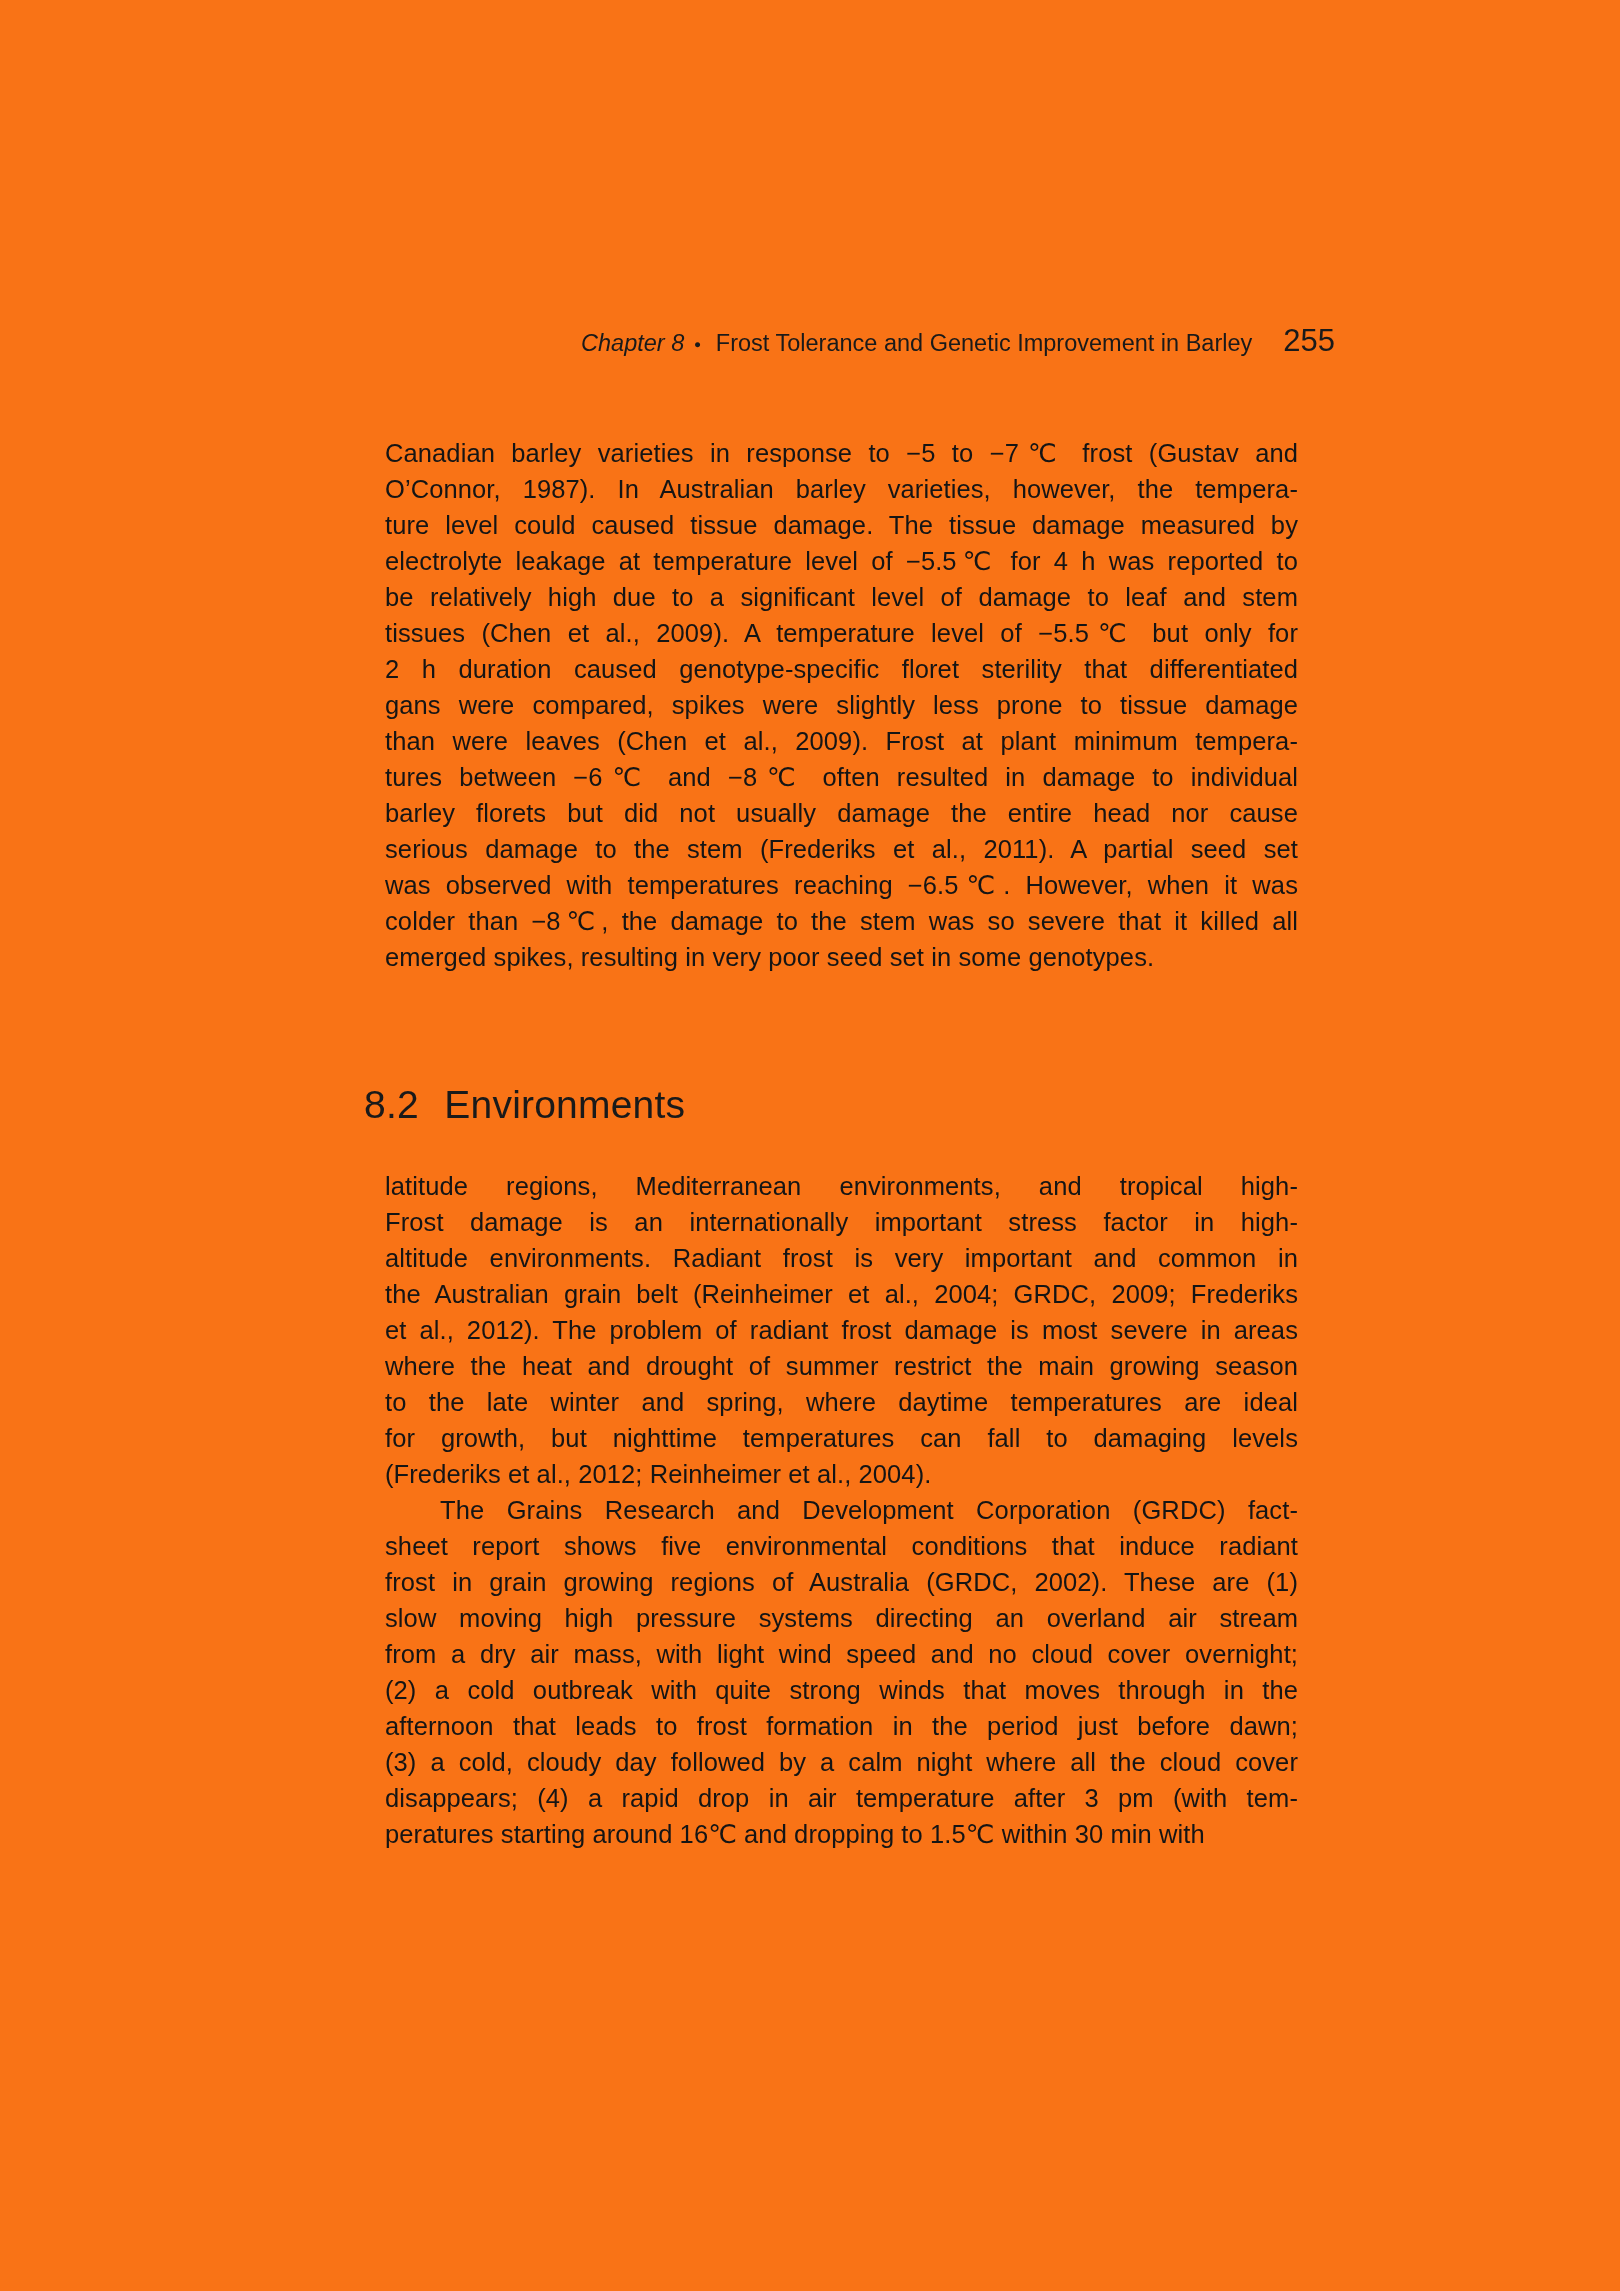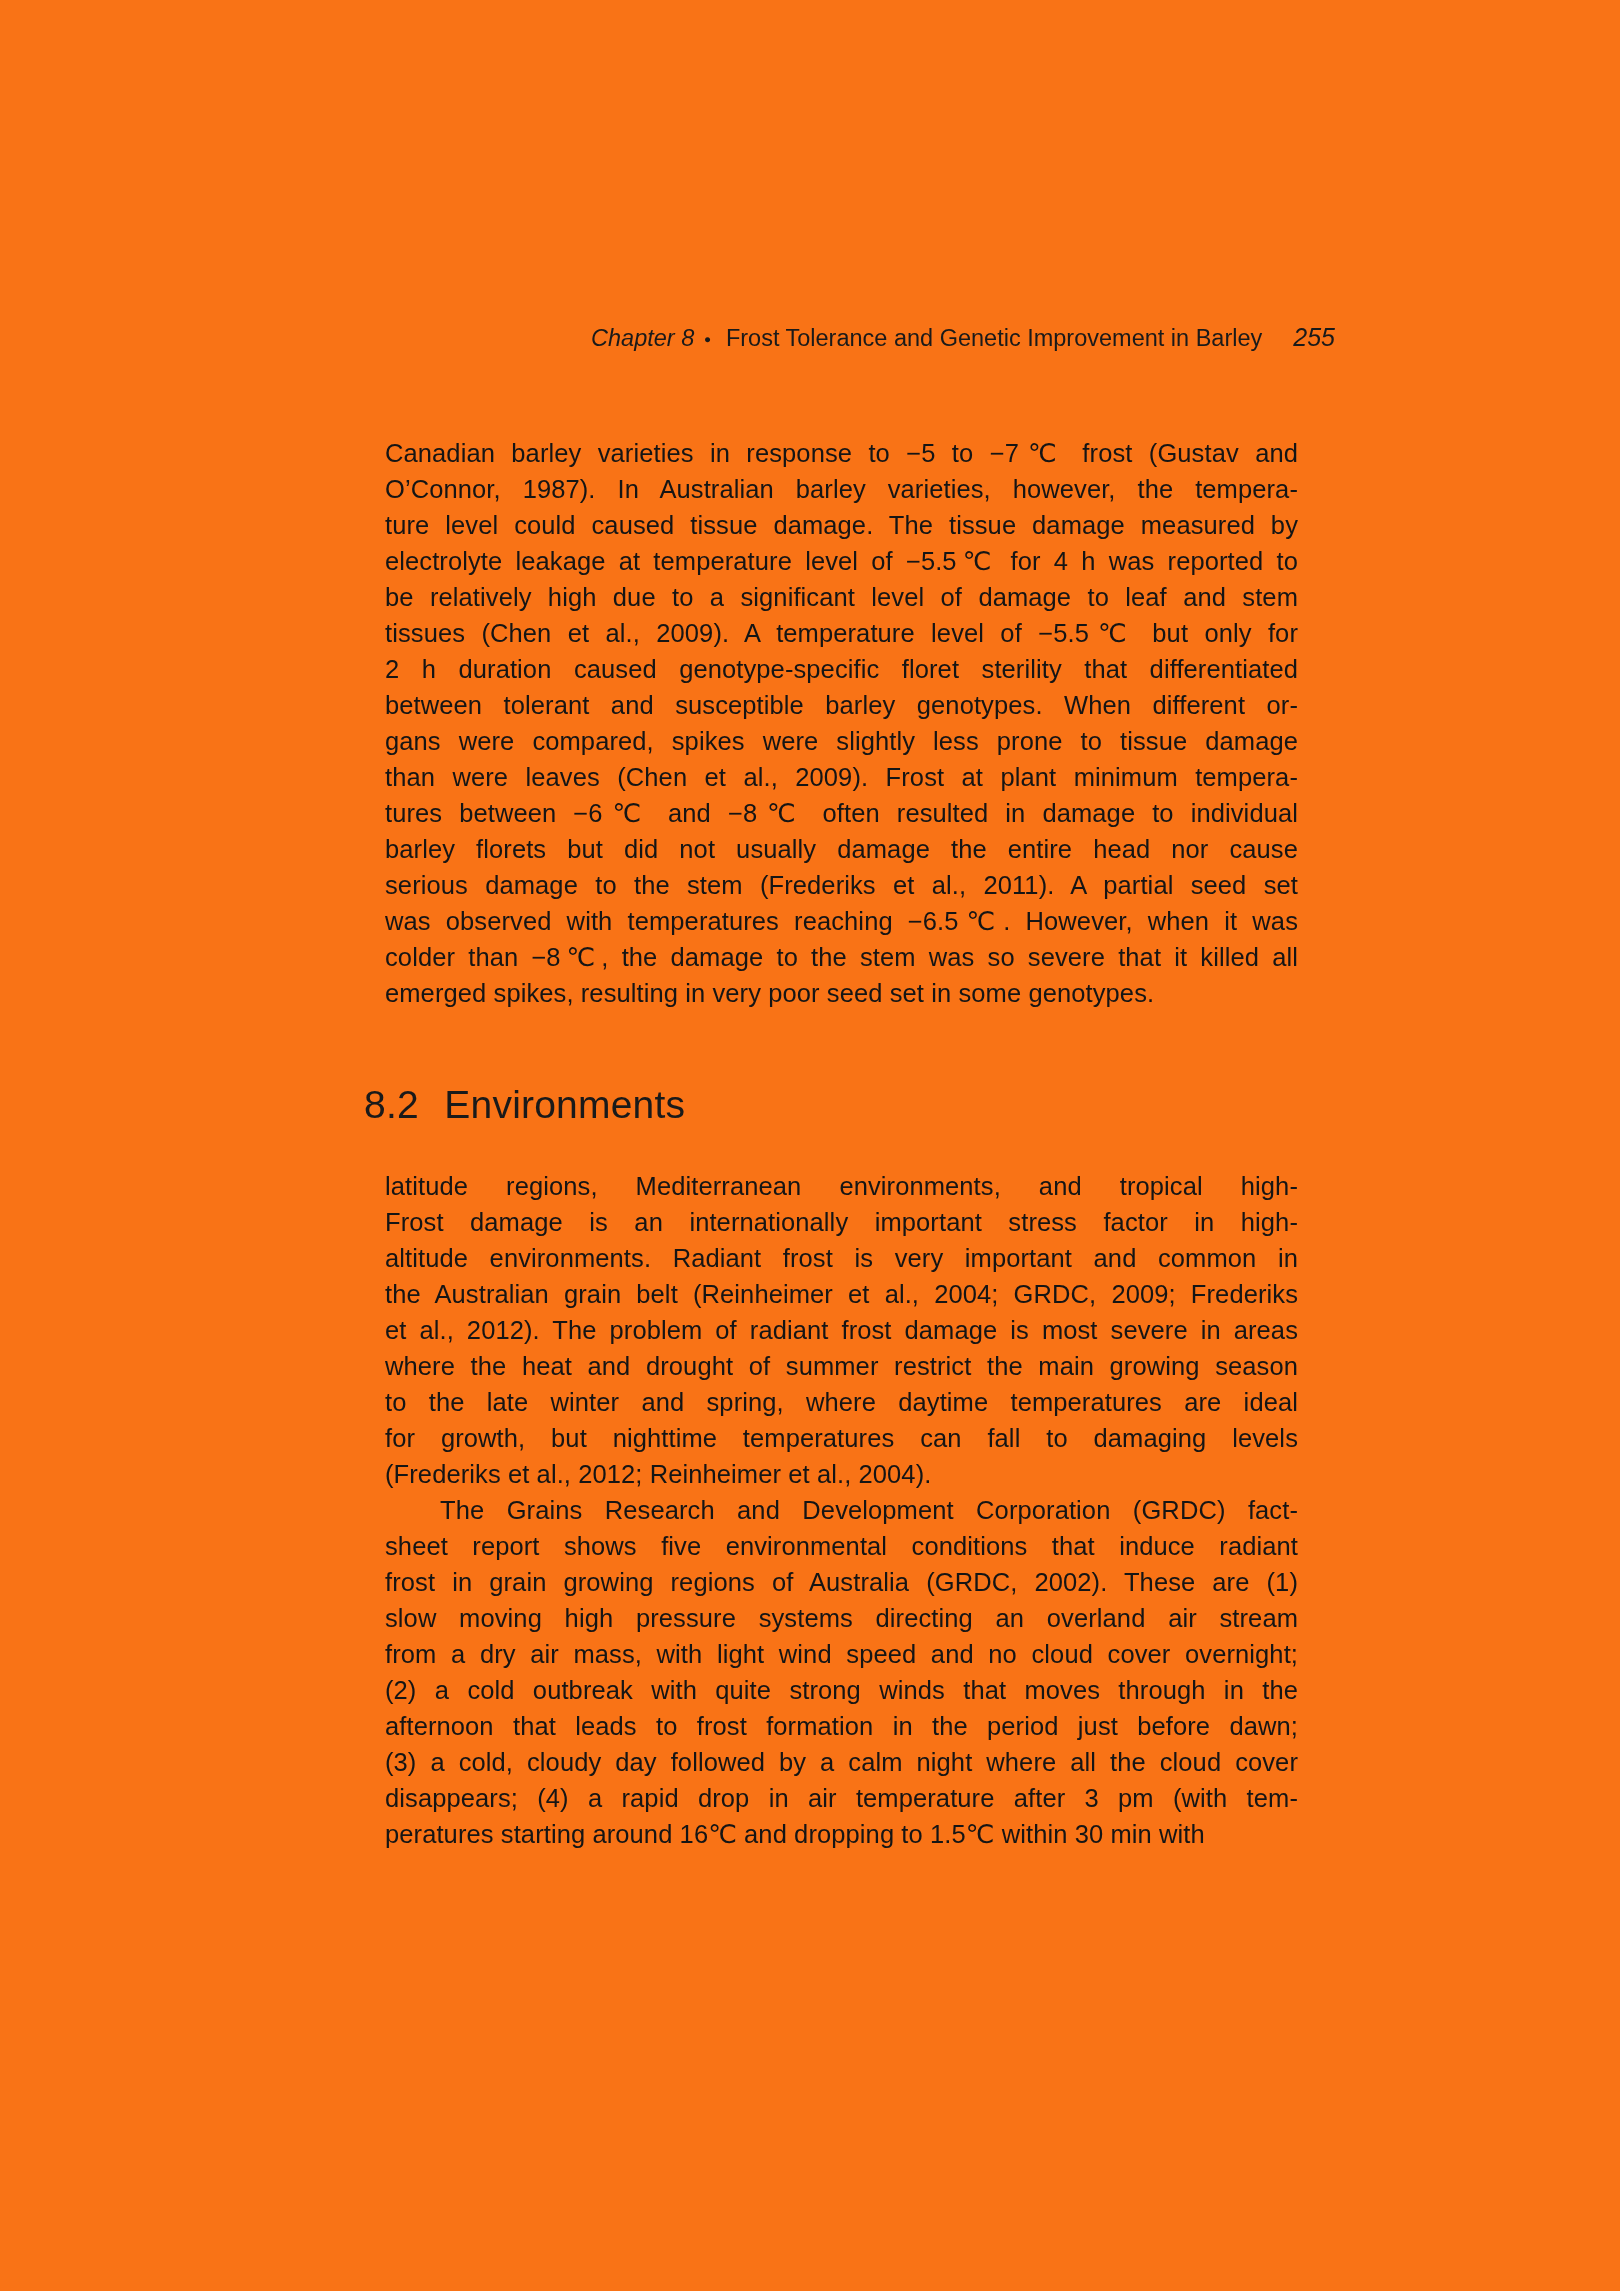--- a/index.html
+++ b/index.html
@@ -31,23 +31,22 @@
     color: #1a1a1a;
   }
   #running-header .chapter { font-style: italic; }
   #running-header .bullet {
     font-size: 11.8px;
     margin: 0 14.7px 0 9.8px;
     display: inline-block;
     transform: translateY(-2.9px);
   }
   #running-header .pagenum {
-    font-size: 25px;
+    font-size: 31px;
     margin-left: 31px;
-    font-style: italic;
   }
 
   
   .textblock {
     position: absolute;
     left: 385px;
     width: 913px;
     font-size: 25.5px;
     line-height: 36px;
     letter-spacing: 0.1px;
@@ -92,21 +91,20 @@
 
   <div class="textblock" id="para-block-1">
       <div class="paragraph">
         <div class="line">Canadian barley varieties in response to −5 to −7℃ frost (Gustav and</div>
         <div class="line">O’Connor, 1987). In Australian barley varieties, however, the tempera-</div>
         <div class="line">ture level could caused tissue damage. The tissue damage measured by</div>
         <div class="line">electrolyte leakage at temperature level of −5.5℃ for 4 h was reported to</div>
         <div class="line">be relatively high due to a significant level of damage to leaf and stem</div>
         <div class="line">tissues (Chen et al., 2009). A temperature level of −5.5℃ but only for</div>
         <div class="line">2 h duration caused genotype-specific floret sterility that differentiated</div>
-        <div class="line">between tolerant and susceptible barley genotypes. When different or-</div>
         <div class="line">gans were compared, spikes were slightly less prone to tissue damage</div>
         <div class="line">than were leaves (Chen et al., 2009). Frost at plant minimum tempera-</div>
         <div class="line">tures between −6℃ and −8℃ often resulted in damage to individual</div>
         <div class="line">barley florets but did not usually damage the entire head nor cause</div>
         <div class="line">serious damage to the stem (Frederiks et al., 2011). A partial seed set</div>
         <div class="line">was observed with temperatures reaching −6.5℃. However, when it was</div>
         <div class="line">colder than −8℃, the damage to the stem was so severe that it killed all</div>
         <div class="line last">emerged spikes, resulting in very poor seed set in some genotypes.</div>
       </div>
     </div>

